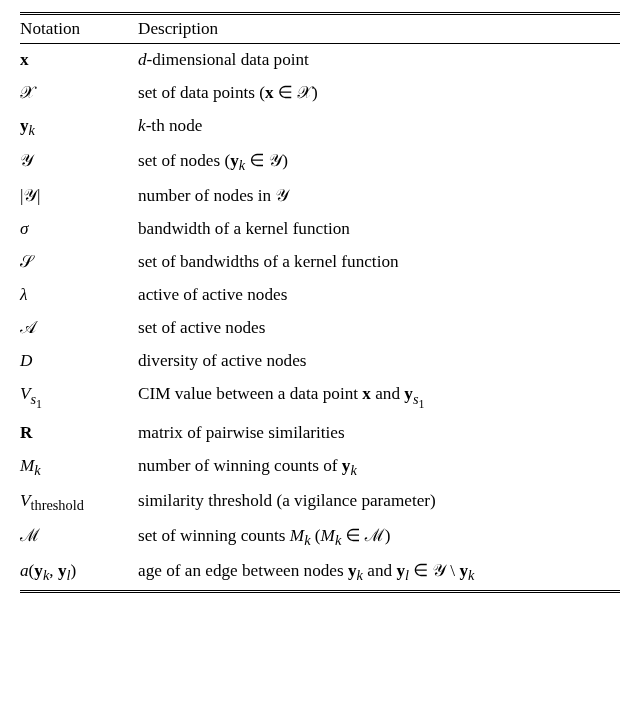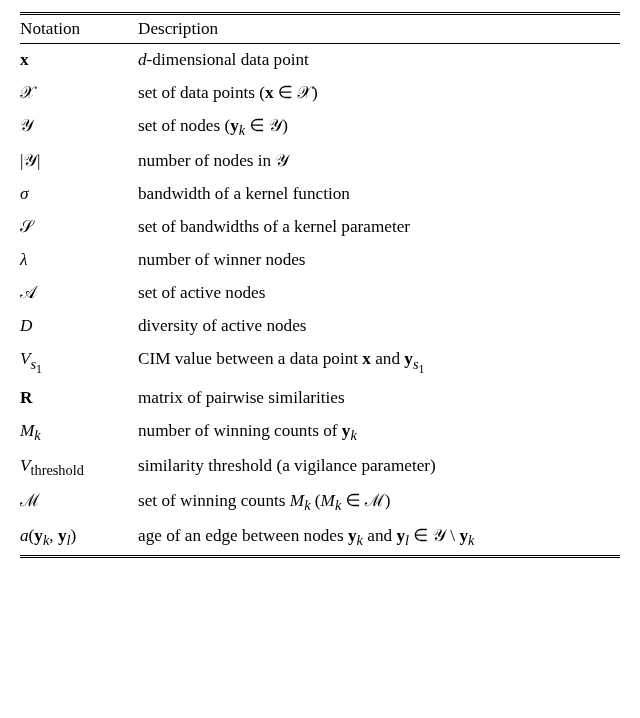--- a/index.html
+++ b/index.html
@@ -52,38 +52,42 @@
   <tbody id="tbody">
       <tr>
         <td class="col-notation"><span style="font-weight:bold">x</span></td>
         <td><i>d</i>-dimensional data point</td>
       </tr>
       <tr>
         <td class="col-notation"><span style="font-family:serif">𝒳</span></td>
         <td>set of data points (<span style="font-weight:bold">x</span> ∈ <span style="font-family:serif">𝒳</span>)</td>
       </tr>
       <tr>
+        <td class="col-notation"><span style="font-weight:bold">y</span><sub><i>k</i></sub></td>
+        <td><i>k</i>-th node</td>
+      </tr>
+      <tr>
         <td class="col-notation"><span style="font-family:serif">𝒴</span></td>
         <td>set of nodes (<span style="font-weight:bold">y</span><sub><i>k</i></sub> ∈ <span style="font-family:serif">𝒴</span>)</td>
       </tr>
       <tr>
         <td class="col-notation">|<span style="font-family:serif">𝒴</span>|</td>
         <td>number of nodes in <span style="font-family:serif">𝒴</span></td>
       </tr>
       <tr>
         <td class="col-notation"><i>σ</i></td>
         <td>bandwidth of a kernel function</td>
       </tr>
       <tr>
         <td class="col-notation"><span style="font-family:serif">𝒮</span></td>
-        <td>set of bandwidths of a kernel parameter</td>
+        <td>set of bandwidths of a kernel function</td>
       </tr>
       <tr>
         <td class="col-notation"><i>λ</i></td>
-        <td>number of winner nodes</td>
+        <td>active of active nodes</td>
       </tr>
       <tr>
         <td class="col-notation"><span style="font-family:serif">𝒜</span></td>
         <td>set of active nodes</td>
       </tr>
       <tr>
         <td class="col-notation"><i>D</i></td>
         <td>diversity of active nodes</td>
       </tr>
       <tr>

